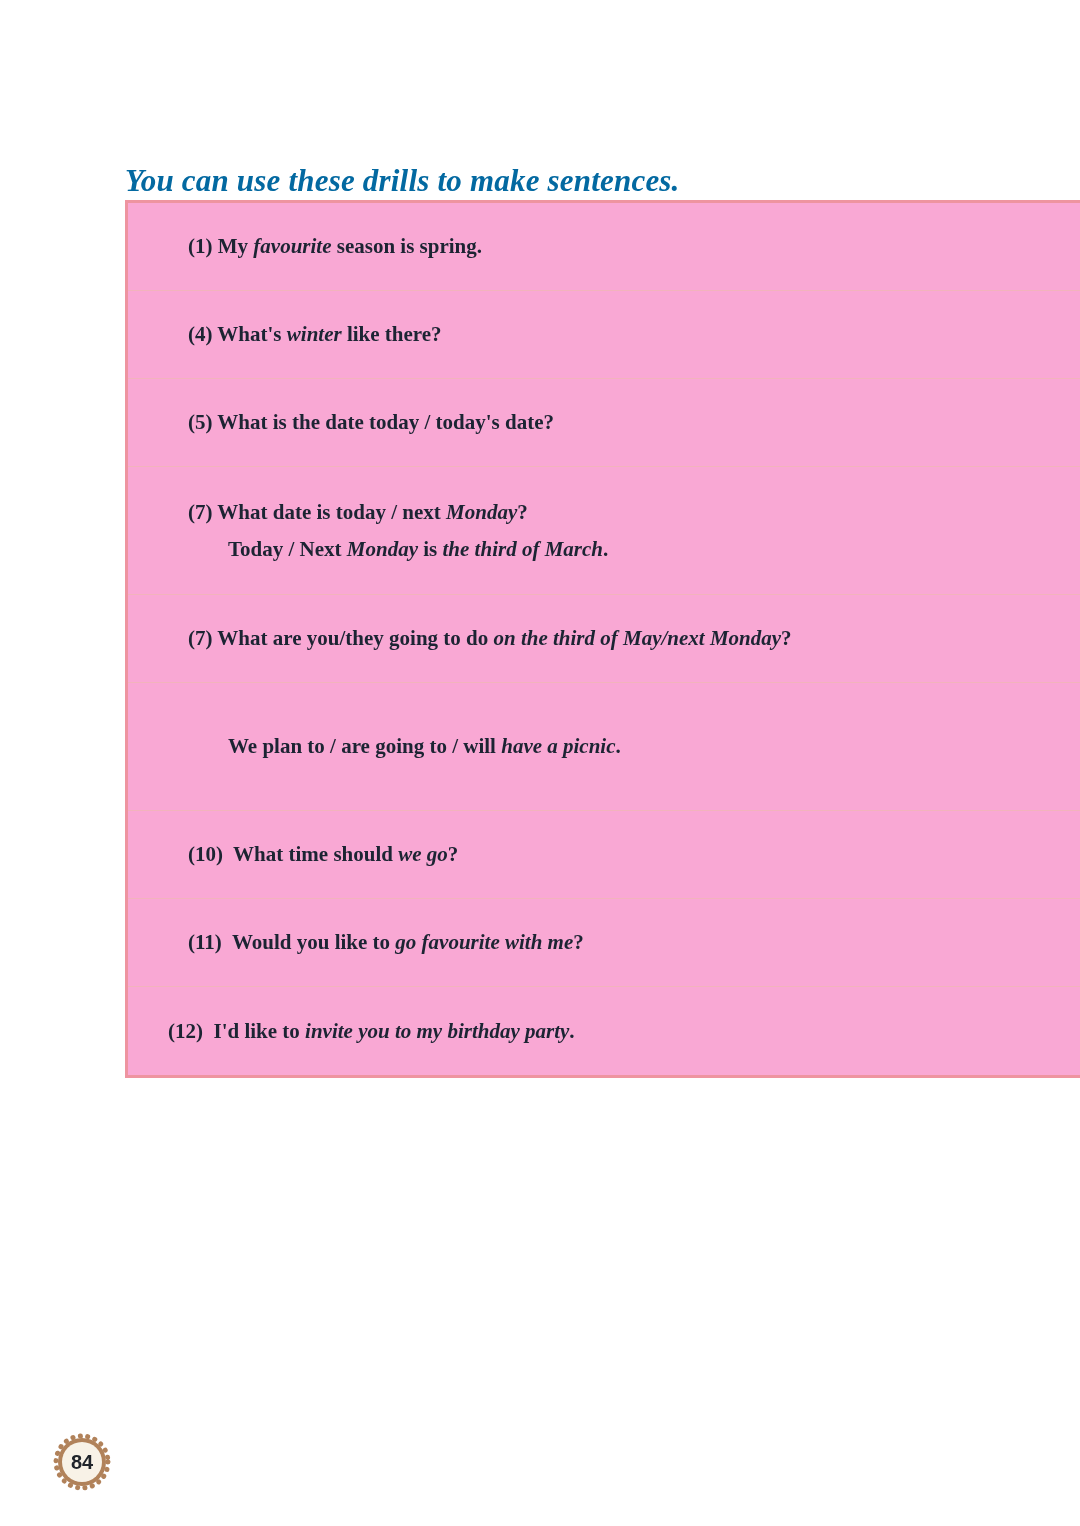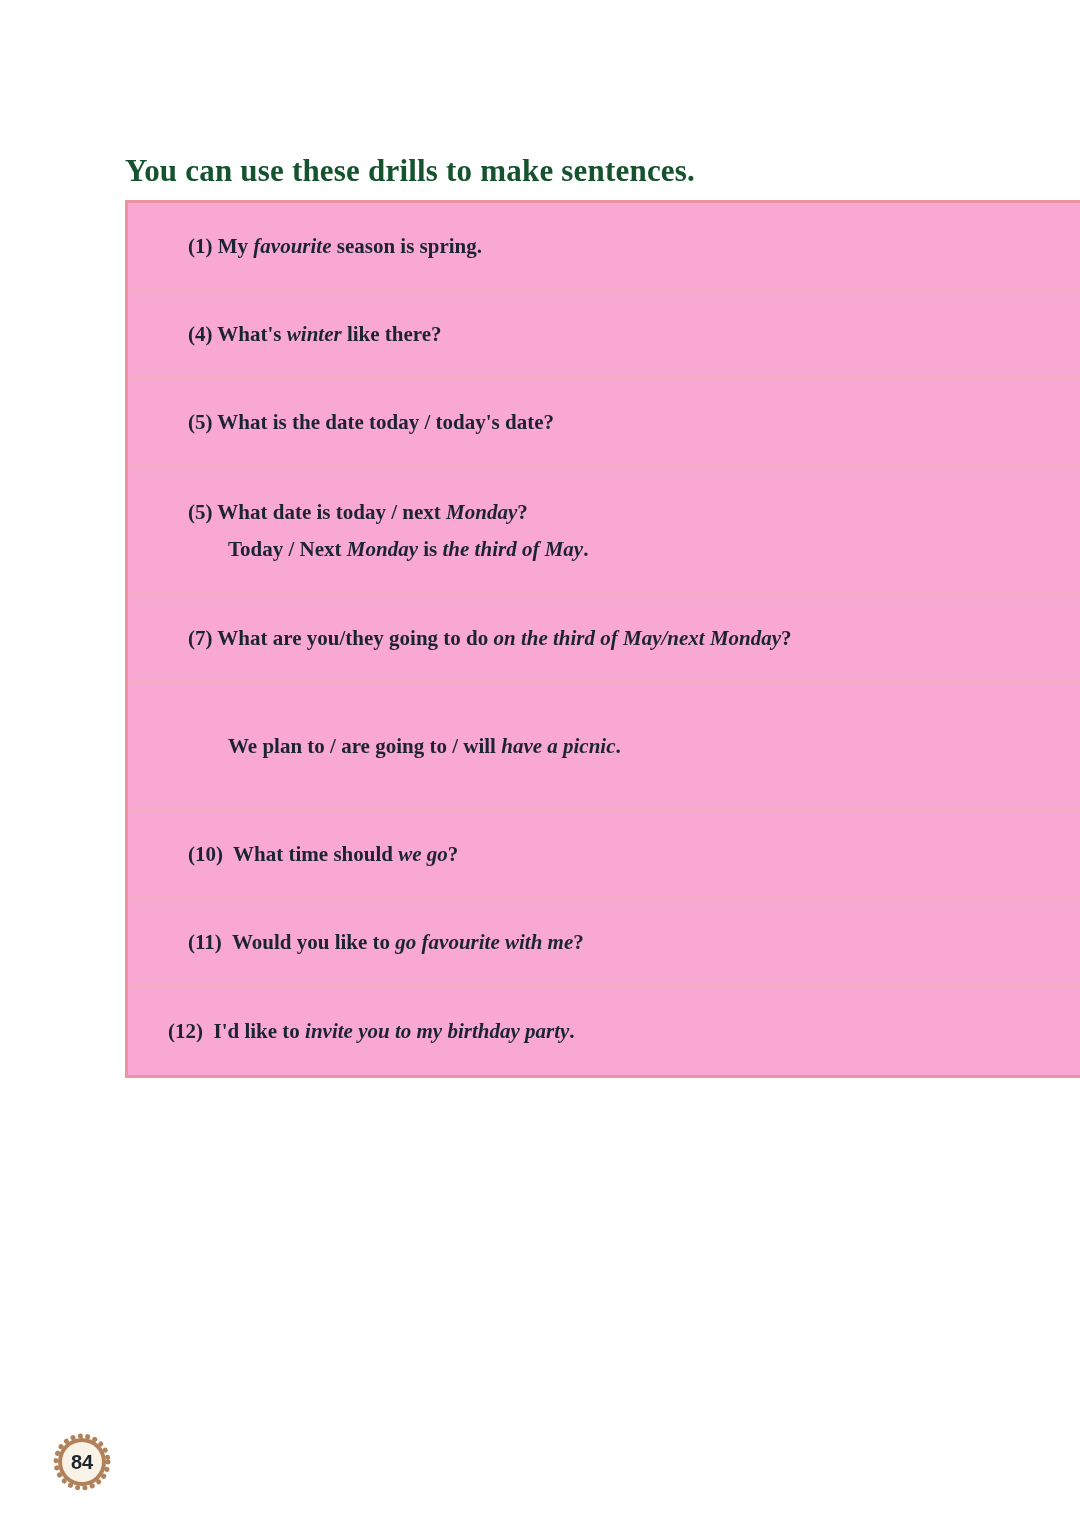--- a/index.html
+++ b/index.html
@@ -10,25 +10,26 @@
   body {
     width: 1080px;
     height: 1526px;
     position: relative;
     font-family: "Liberation Serif", serif;
     overflow: hidden;
   }
   .page-title {
     position: absolute;
     left: 125px;
-    top: 132px;
+    top: 142px;
     font-size: 31px;
     font-weight: bold;
-    color: #14532d;
+    color: #0369a1;
     letter-spacing: 0.2px;
+    font-style: italic;
   }
   .drill-box {
     position: absolute;
     left: 125px;
     top: 200px;
     width: 987px;
     border: 3px solid #ee94a0;
     box-sizing: border-box;
     background: #f9a8d4;
   }
@@ -79,22 +80,22 @@
     <div class="drill-row">
       <div class="drill-line"><span>(1) My </span><span class="it">favourite</span><span> season is spring.</span></div>
     </div>
     <div class="drill-row">
       <div class="drill-line"><span>(4) What's </span><span class="it">winter</span><span> like there?</span></div>
     </div>
     <div class="drill-row">
       <div class="drill-line"><span>(5) What is the date today / today's date?</span></div>
     </div>
     <div class="drill-row tall">
-      <div class="drill-line"><span>(5) What date is today / next </span><span class="it">Monday</span><span>?</span></div>
-      <div class="drill-line cont"><span>Today / Next </span><span class="it">Monday</span><span> is </span><span class="it">the third of May</span><span>.</span></div>
+      <div class="drill-line"><span>(7) What date is today / next </span><span class="it">Monday</span><span>?</span></div>
+      <div class="drill-line cont"><span>Today / Next </span><span class="it">Monday</span><span> is </span><span class="it">the third of March</span><span>.</span></div>
     </div>
     <div class="drill-row">
       <div class="drill-line"><span>(7) What are you/they going to do </span><span class="it">on the third of May/next Monday</span><span>?</span></div>
     </div>
     <div class="drill-row tall">
       <div class="drill-line cont"><span>We plan to / are going to / will </span><span class="it">have a picnic</span><span>.</span></div>
     </div>
     <div class="drill-row">
       <div class="drill-line"><span>(10)  What time should </span><span class="it">we go</span><span>?</span></div>
     </div>

